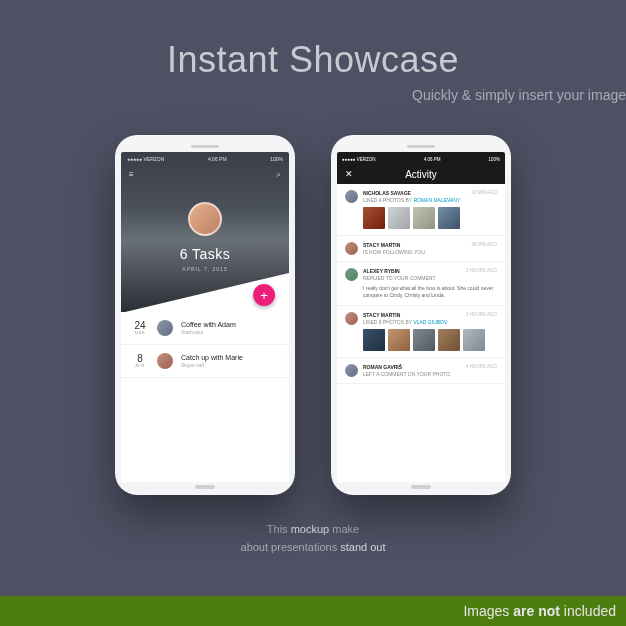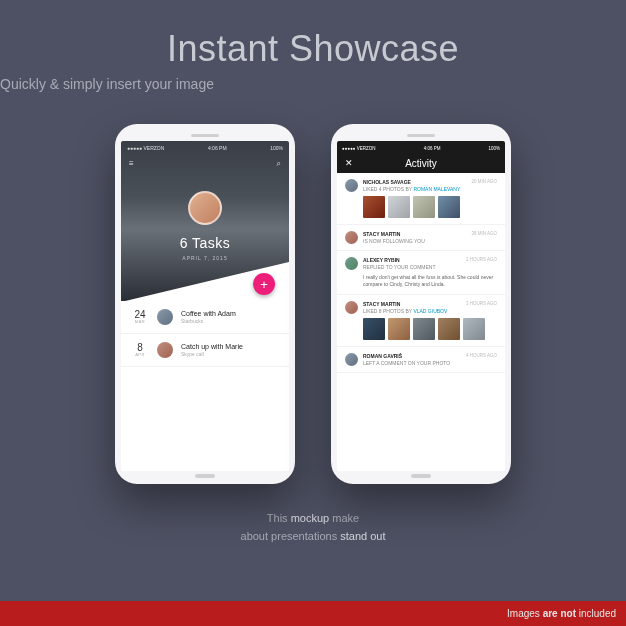--- a/index.html
+++ b/index.html
@@ -1,18 +1,18 @@
 <!DOCTYPE html>
 <html><head>
 <meta charset="utf-8">
 <style>
 *{margin:0;padding:0;box-sizing:border-box;font-family:-apple-system,BlinkMacSystemFont,"Segoe UI",Helvetica,Arial,sans-serif}
 body{width:626px;height:626px;background:#4e5163;position:relative;overflow:hidden}
-.hero-title{text-align:center;padding-top:28px;color:#c8cad2;font-size:36px;font-weight:300;letter-spacing:0.5px}
-.hero-subtitle{text-align:left;color:#a8aab5;font-size:14px;font-weight:300;margin-top:6px}
+.hero-title{text-align:center;padding-top:39px;color:#c8cad2;font-size:36px;font-weight:300;letter-spacing:0.5px}
+.hero-subtitle{text-align:right;color:#a8aab5;font-size:14px;font-weight:300;margin-top:6px}
 .phones{display:flex;justify-content:center;gap:36px;margin-top:32px}
 .phone{width:180px;height:360px;background:#f5f5f7;border-radius:22px;box-shadow:0 20px 40px rgba(0,0,0,0.4);position:relative;padding:8px 6px 18px 6px}
 .speaker{width:28px;height:3px;background:#d0d0d0;border-radius:2px;margin:2px auto 4px auto}
 .screen{width:100%;height:330px;background:#fff;border-radius:2px;overflow:hidden;position:relative;font-size:6px}
 .home-btn{width:20px;height:4px;background:#d0d0d0;border-radius:2px;position:absolute;bottom:6px;left:50%;transform:translateX(-50%)}
 
 .p1-hero{height:160px;background:linear-gradient(180deg,#3a3f47 0%,#4a5058 35%,#6a7078 55%,#2a2e35 100%);position:relative;color:#fff;text-align:center}
 .p1-status{display:flex;justify-content:space-between;padding:4px 6px;font-size:5px;opacity:0.8}
 .p1-nav{display:flex;justify-content:space-between;padding:4px 8px;font-size:8px;opacity:0.85}
 .p1-avatar{width:34px;height:34px;border-radius:50%;background:linear-gradient(135deg,#e0b090,#c08060);border:2px solid rgba(255,255,255,0.6);margin:18px auto 10px auto}
@@ -54,21 +54,21 @@
 .t4{background:linear-gradient(135deg,#7090a8,#405068)}
 .p2-body{font-size:5px;color:#666;margin:4px 0 0 18px;line-height:1.4}
 .t5{background:linear-gradient(135deg,#385068,#203040)}
 .t6{background:linear-gradient(135deg,#c09870,#906040)}
 .t7{background:linear-gradient(135deg,#808890,#505860)}
 .t8{background:linear-gradient(135deg,#a08060,#705030)}
 .t9{background:linear-gradient(135deg,#b0b8c0,#808890)}
 
 .footer-copy{text-align:center;color:#a8aab5;font-size:11px;font-weight:300;margin-top:26px;line-height:1.6}
 .footer-copy em{font-style:normal;color:#d5d6dd}
-.bottom-bar{position:absolute;bottom:0;left:0;width:100%;background:#b91c1c;color:#e5e5e5;font-size:10px;padding:7px 10px;text-align:right}
+.bottom-bar{position:absolute;bottom:0;left:0;width:100%;background:#4d7c0f;color:#e5e5e5;font-size:14px;padding:7px 10px;text-align:right}
 .bottom-bar b{font-weight:700}
 </style>
 </head>
 <body>
 
 <div class="hero-title">Instant Showcase</div>
 <div class="hero-subtitle">Quickly &amp; simply insert your image</div>
 
 <div class="phones">
 

